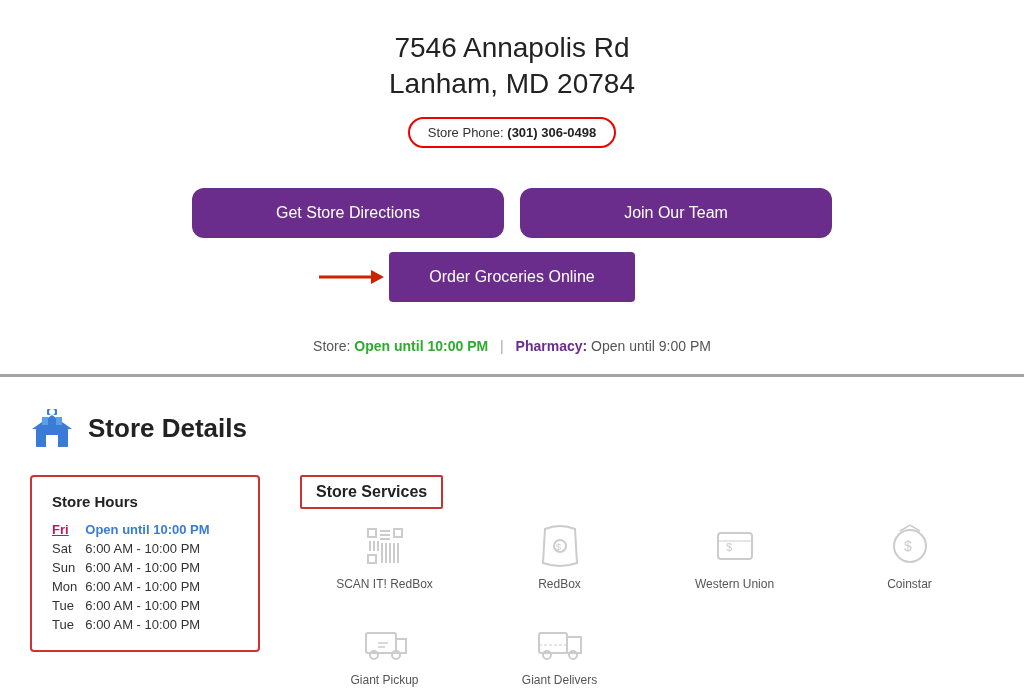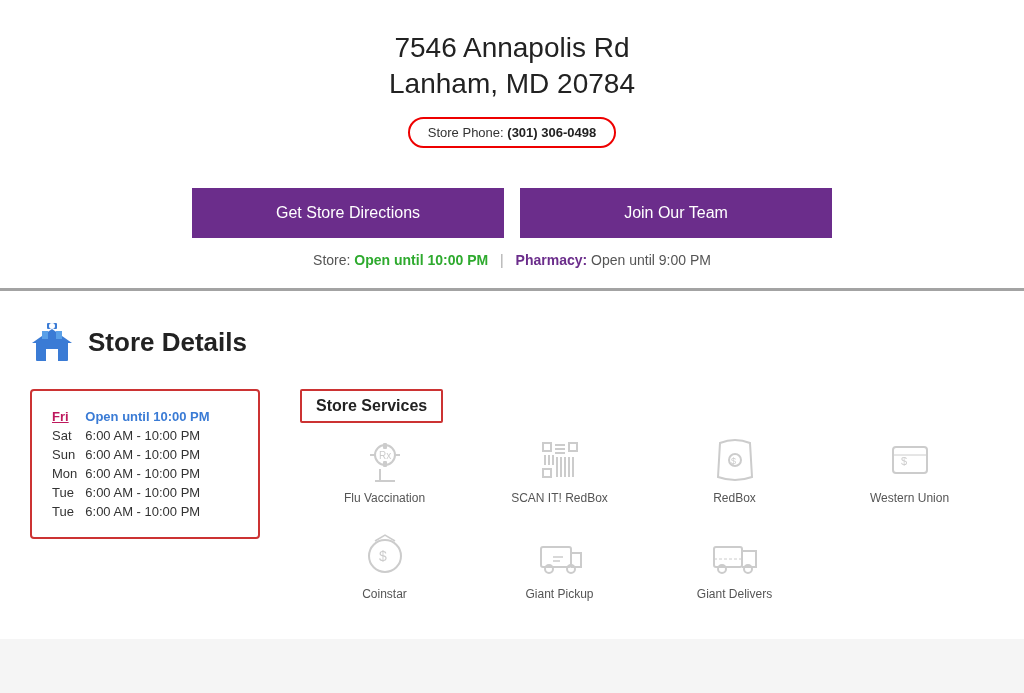--- a/index.html
+++ b/index.html
@@ -38,21 +38,21 @@
       gap: 16px;
       margin-bottom: 14px;
       max-width: 640px;
       margin-left: auto;
       margin-right: auto;
     }
     .btn-purple {
       background: #6b2d8b;
       color: #fff;
       border: none;
-      border-radius: 0;
+      border-radius: 12px;
       padding: 16px 30px;
       font-size: 16px;
       cursor: pointer;
       flex: 1;
       font-weight: 500;
       text-align: center;
     }
     .btn-row-center {
       display: flex;
       justify-content: center;
@@ -188,20 +188,30 @@
       <span>Store Phone:</span>
       <strong>(301) 306-0498</strong>
     </span>
   </div>
 
   <div class="btn-row">
     <button class="btn-purple">Get Store Directions</button>
     <button class="btn-purple">Join Our Team</button>
   </div>
 
+  <div class="btn-row-center">
+    <div class="arrow-container">
+      
+      <svg class="red-arrow" viewBox="0 0 65 30" fill="none" xmlns="http://www.w3.org/2000/svg">
+        <line x1="0" y1="15" x2="52" y2="15" stroke="#cc2200" stroke-width="3"></line>
+        <polygon points="52,8 65,15 52,22" fill="#cc2200"></polygon>
+      </svg>
+      <button class="btn-order">Order Groceries Online</button>
+    </div>
+  </div>
 
   <div class="status-row">
     <span>Store:</span>
     <span class="status-open">Open until 10:00 PM</span>
     <span class="separator">|</span>
     <span class="status-pharmacy">Pharmacy:</span>
     <span>Open until 9:00 PM</span>
   </div>
 </div>
 
@@ -218,20 +228,21 @@
       <rect x="17" y="2" width="10" height="6" fill="#3a7bd5" rx="1"></rect>
       <circle cx="22" cy="5" r="3" fill="#fff"></circle>
     </svg>
     <h2 class="section-title">Store Details</h2>
   </div>
 
   <div class="details-grid">
 
     <div class="left-col">
       <div class="hours-box">
+        <div class="hours-title">Store Hours</div>
         <table class="hours-table">
           <tbody id="hours-body">
               <tr>
                 <td class="day-label highlight">Fri</td>
                 <td class="time-label highlight">Open until 10:00 PM</td>
               </tr>
               <tr>
                 <td class="day-label">Sat</td>
                 <td class="time-label">6:00 AM - 10:00 PM</td>
               </tr>
@@ -253,33 +264,20 @@
               </tr>
             </tbody>
         </table>
       </div>
 
     </div>
 
     <div class="services-section">
       <div class="services-title-box">Store Services</div>
       <div class="services-grid" id="services-grid">
-      <div class="service-item">
-            <div style="width: 50px; height: 50px;"><svg viewBox="0 0 50 50" fill="none" xmlns="http://www.w3.org/2000/svg">
-    <circle cx="25" cy="20" r="10" stroke="#ccc" stroke-width="2" fill="none"></circle>
-    <rect x="23" y="8" width="4" height="6" rx="1" fill="#ccc"></rect>
-    <rect x="23" y="26" width="4" height="6" rx="1" fill="#ccc"></rect>
-    <line x1="10" y1="20" x2="16" y2="20" stroke="#ccc" stroke-width="2"></line>
-    <line x1="34" y1="20" x2="40" y2="20" stroke="#ccc" stroke-width="2"></line>
-    <text x="19" y="24" font-size="10" fill="#ccc" font-family="Arial">Rx</text>
-    <line x1="20" y1="34" x2="20" y2="46" stroke="#ccc" stroke-width="2"></line>
-    <line x1="15" y1="46" x2="35" y2="46" stroke="#ccc" stroke-width="2"></line>
-  </svg></div>
-            <span class="service-label">Flu Vaccination</span>
-          </div>
           <div class="service-item">
             <div style="width: 50px; height: 50px;"><svg viewBox="0 0 50 50" fill="none" xmlns="http://www.w3.org/2000/svg">
     <rect x="8" y="8" width="8" height="8" stroke="#ccc" stroke-width="2" fill="none"></rect>
     <rect x="34" y="8" width="8" height="8" stroke="#ccc" stroke-width="2" fill="none"></rect>
     <rect x="8" y="34" width="8" height="8" stroke="#ccc" stroke-width="2" fill="none"></rect>
     <line x1="20" y1="10" x2="30" y2="10" stroke="#ccc" stroke-width="2"></line>
     <line x1="20" y1="14" x2="30" y2="14" stroke="#ccc" stroke-width="2"></line>
     <line x1="20" y1="18" x2="30" y2="18" stroke="#ccc" stroke-width="2"></line>
     <line x1="10" y1="20" x2="10" y2="30" stroke="#ccc" stroke-width="2"></line>
     <line x1="14" y1="20" x2="14" y2="30" stroke="#ccc" stroke-width="2"></line>

